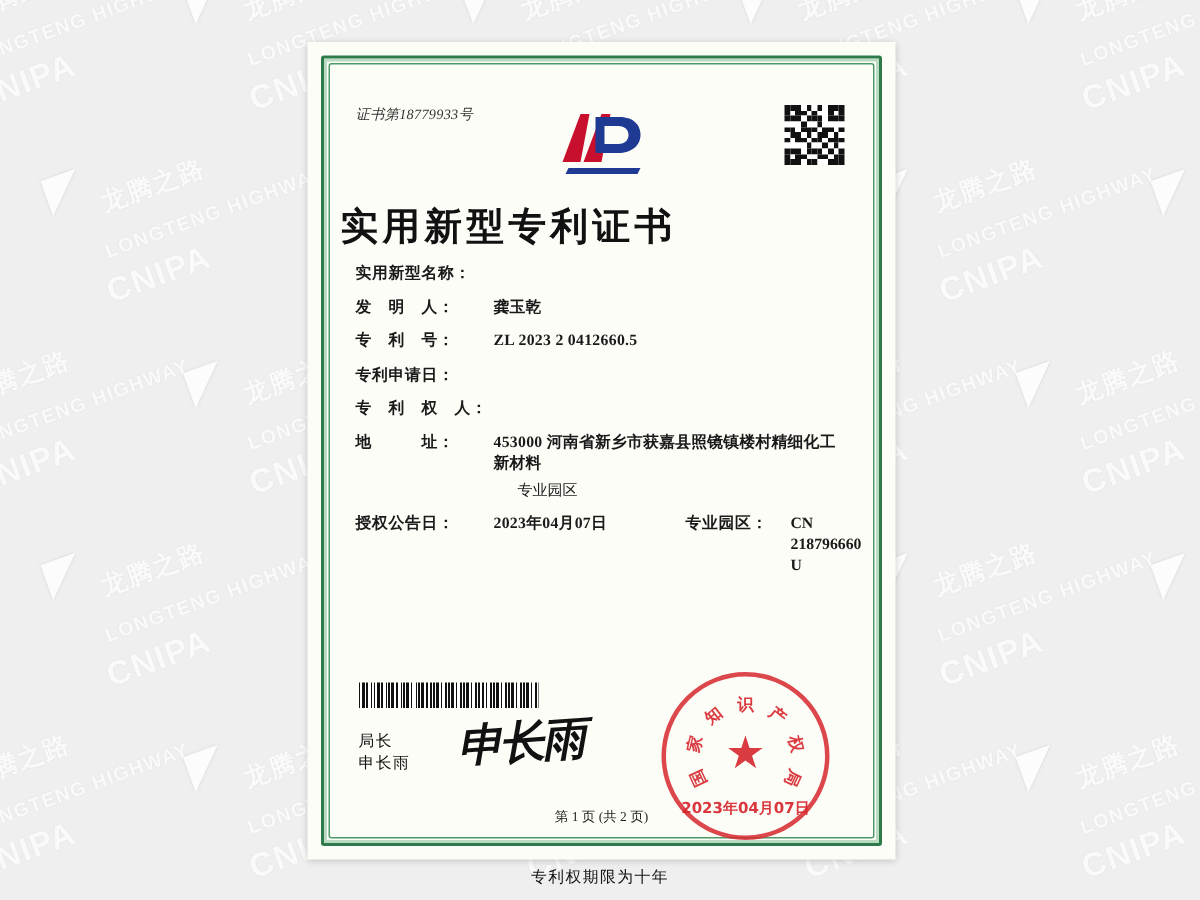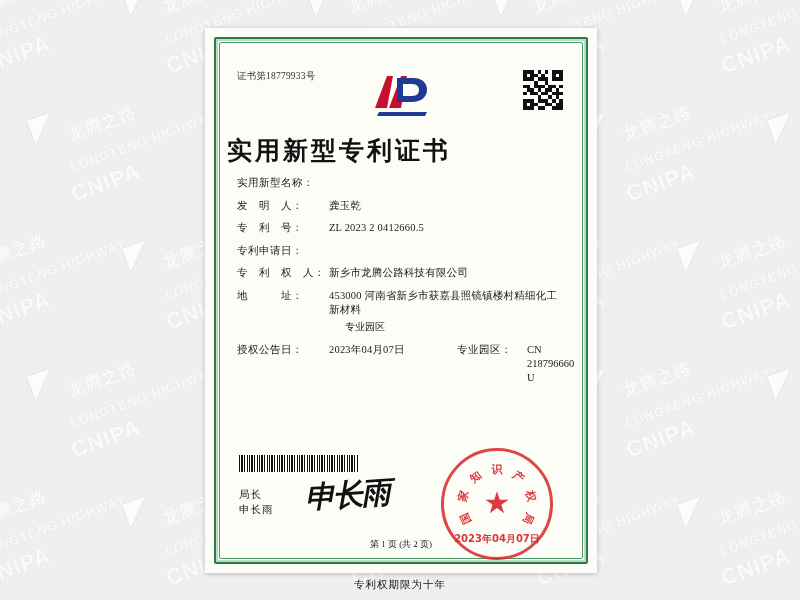--- a/index.html
+++ b/index.html
@@ -81,20 +81,21 @@
     z-index: 3;
   }
 
   .cert-no {
     position: absolute;
     left: 10px;
     top: 20px;
     font-size: 9.5px;
     color: #333;
     letter-spacing: 0.2px;
+    font-style: italic;
   }
 
   
   #cnipa-emblem {
     position: absolute;
     left: 140px;
     top: 22px;
     width: 72px;
     height: 48px;
   }
@@ -141,20 +142,21 @@
     right: 8px;
     top: 126px;
   }
   .field-row {
     display: flex;
     align-items: flex-start;
     margin-bottom: 8.5px;
     font-size: 10.5px;
     color: #1a1a1a;
     line-height: 14px;
+    font-weight: bold;
   }
   .field-label {
     flex: 0 0 auto;
     width: 92px;
     letter-spacing: 0.5px;
     white-space: nowrap;
   }
   .field-value {
     flex: 1 1 auto;
     letter-spacing: 0.2px;
@@ -558,21 +560,20 @@
       </div>
       <div class="field-row">
         <div class="field-label">专　利　号：</div>
         <div class="field-value">ZL 2023 2 0412660.5</div>
       </div>
       <div class="field-row">
         <div class="field-label">专利申请日：</div>
       </div>
       <div class="field-row">
         <div class="field-label">专　利　权　人：</div>
-        <div class="field-value">新乡市龙腾公路科技有限公司</div>
       </div>
       <div class="field-row">
         <div class="field-label">地　　　址：</div>
         <div class="field-value">453000 河南省新乡市获嘉县照镜镇楼村精细化工新材料</div>
       </div>
       <div class="addr-second">专业园区</div>
       <div class="field-row split">
         <div class="field-label">授权公告日：</div>
         <div class="field-value">2023年04月07日</div>
         <div class="field-label2">专业园区：</div>

